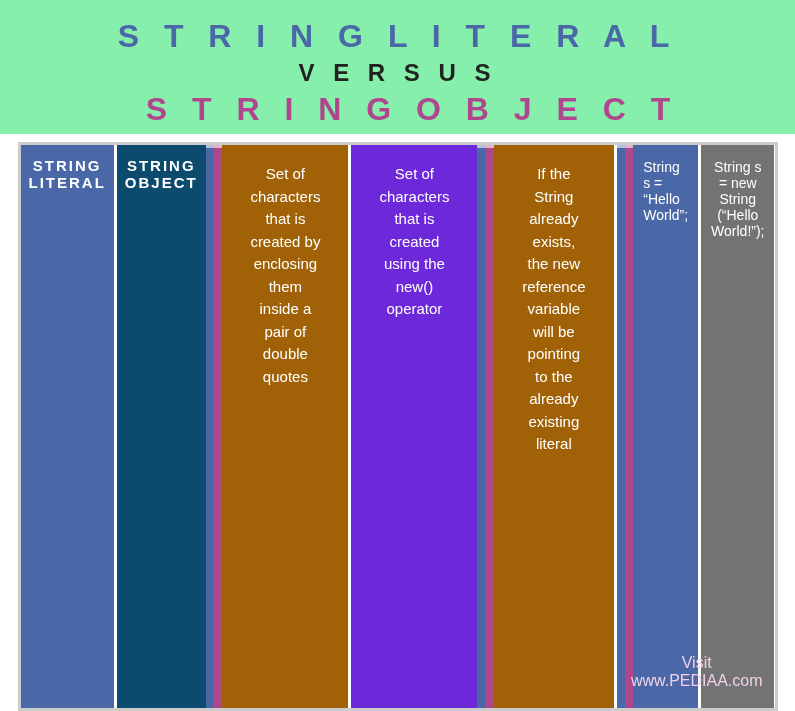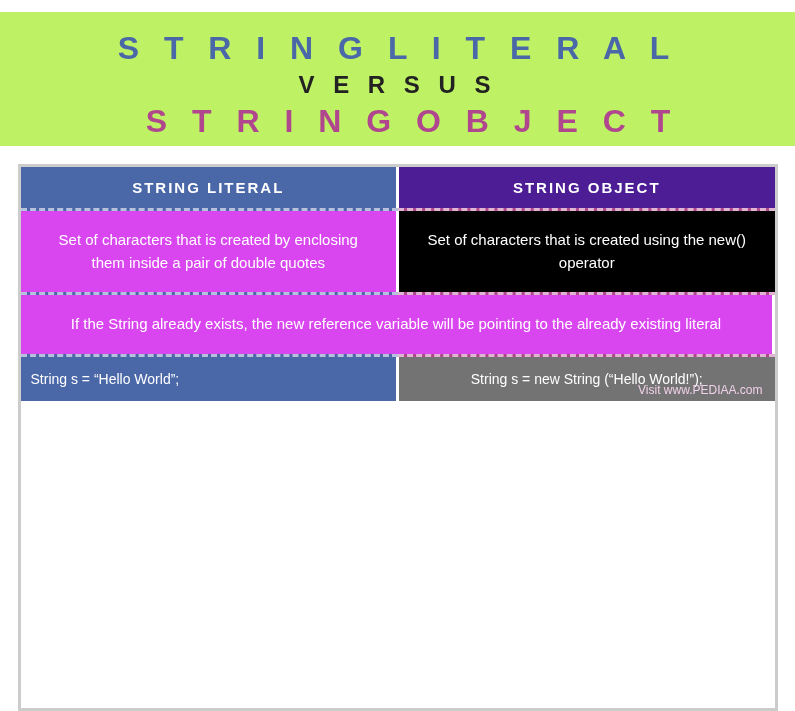--- a/index.html
+++ b/index.html
@@ -11,22 +11,21 @@
       display: flex;
       flex-direction: column;
       align-items: center;
       overflow: hidden;
     }
 
     .header {
       width: 100%;
       text-align: center;
       padding: 18px 0 6px 0;
-      background: #bef264;
-      margin-top: 12px;
+      background: #86efac;
     }
 
     .title-literal {
       font-size: 32px;
       font-weight: bold;
       letter-spacing: 8px;
       color: #4a67a8;
       text-transform: uppercase;
     }
 
@@ -43,24 +42,24 @@
       font-size: 32px;
       font-weight: bold;
       letter-spacing: 8px;
       color: #b0478e;
       text-transform: uppercase;
       padding-left: 29px;
     }
 
     .comparison-table {
       width: 760px;
-      margin-top: 18px;
+      margin-top: 8px;
       border: 3px solid #ccc;
       display: flex;
-      flex-direction: column;
+      flex-direction: row;
       flex: 1;
     }
 
     
     .col-headers {
       display: flex;
       width: 100%;
     }
 
     .col-header {
@@ -73,21 +72,21 @@
       color: #fff;
       text-transform: uppercase;
     }
 
     .col-header-literal {
       background: #4a67a8;
       border-right: 3px solid #fff;
     }
 
     .col-header-object {
-      background: #4c1d95;
+      background: #0c4a6e;
     }
 
     
     .row {
       display: flex;
       width: 100%;
       border-top: 3px dotted #ccc;
     }
 
     .row:first-child {
@@ -97,26 +96,26 @@
     .cell {
       flex: 1;
       padding: 18px 28px;
       text-align: center;
       font-size: 15px;
       line-height: 1.5;
       color: #fff;
     }
 
     .cell-literal {
-      background: #d946ef;
+      background: #a16207;
       border-right: 3px solid #fff;
     }
 
     .cell-object {
-      background: #000000;
+      background: #6d28d9;
     }
 
     
     .row-divider {
       width: 100%;
       display: flex;
     }
 
     .row-divider-left {
       flex: 1;
@@ -149,23 +148,23 @@
       flex: 1;
       background: #737373;
       padding: 14px 10px;
       text-align: center;
       color: #fff;
       font-size: 14px;
     }
 
     .pediaa-label {
       position: absolute;
-      bottom: 4px;
+      bottom: 18px;
       right: 12px;
-      font-size: 12px;
+      font-size: 16px;
       color: #f0d0e8;
     }
   </style>
 </head>
 <body>
 
 <div class="header">
   <div class="title-literal">S T R I N G   L I T E R A L</div>
   <div class="versus">V E R S U S</div>
   <div class="title-object">S T R I N G   O B J E C T</div>

